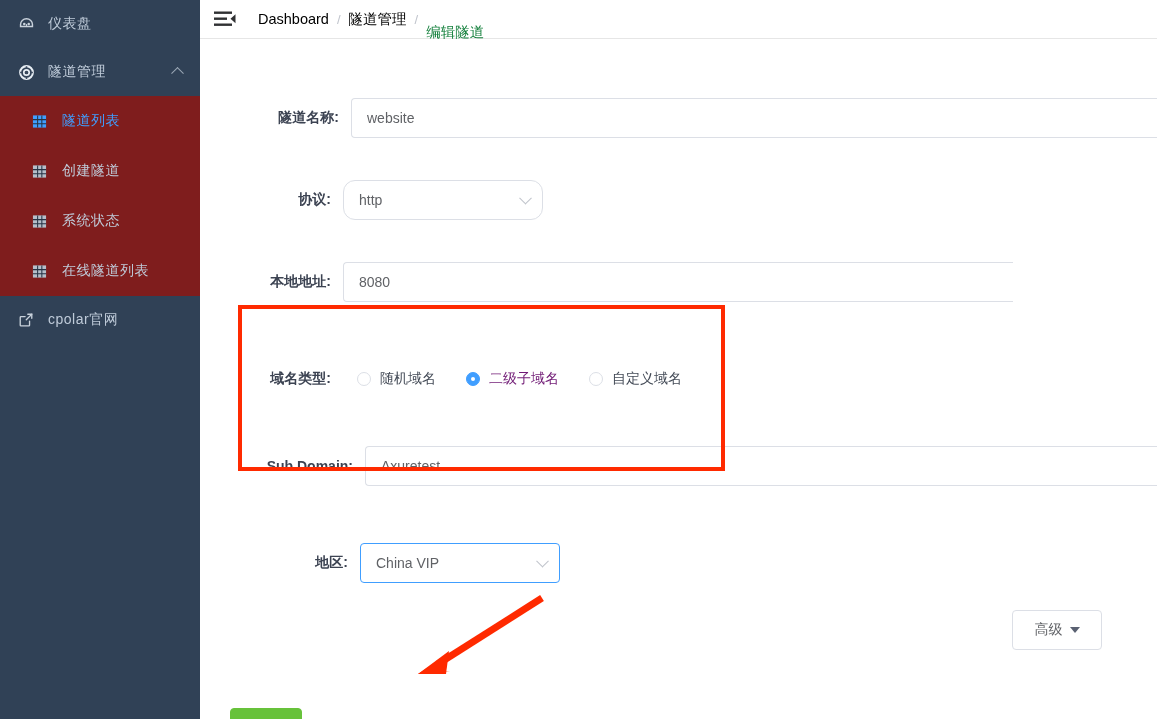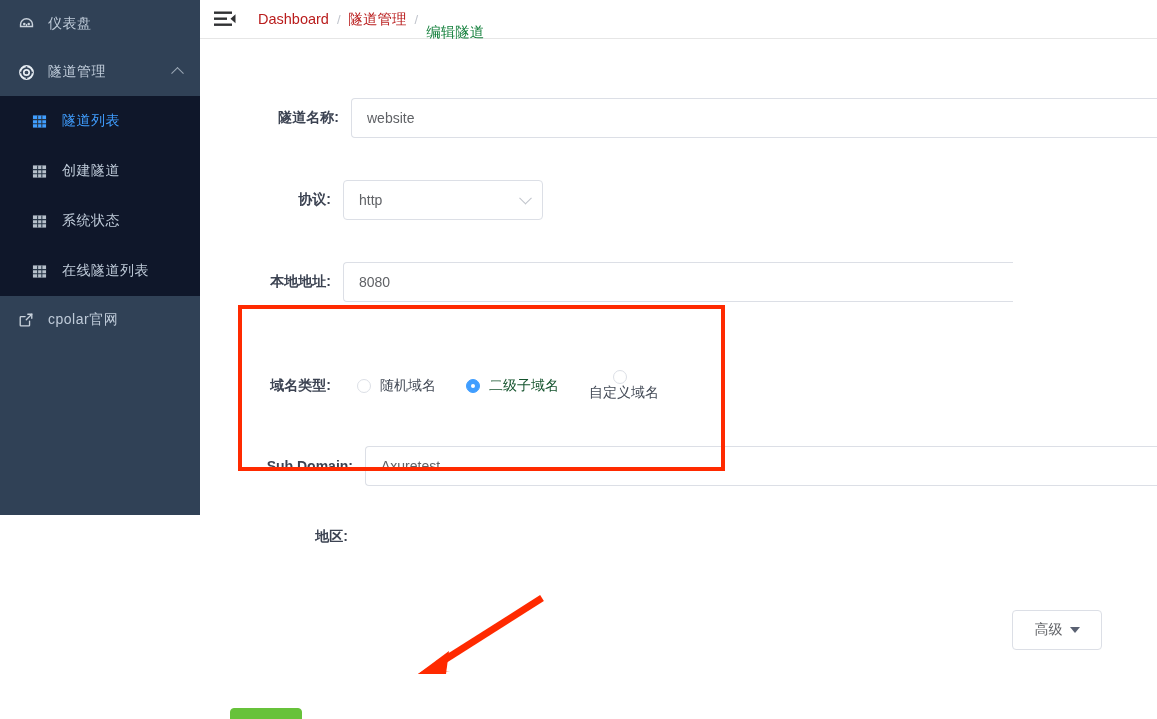--- a/index.html
+++ b/index.html
@@ -8,21 +8,21 @@
     width: 1157px; height: 719px;
     overflow: hidden;
     font-family: "Liberation Sans", "DejaVu Sans", sans-serif;
     background: #ffffff;
   }
 
   #app { position: relative; width: 1157px; height: 719px; display: flex; }
 
   
   .sidebar {
-    width: 200px; height: 515px;
+    width: 200px; height: 719px;
     background: #304156;
     flex: 0 0 200px;
     position: relative;
     overflow: hidden;
   }
   .menu-item {
     height: 48px;
     display: flex;
     align-items: center;
     padding-left: 14px;
@@ -40,21 +40,21 @@
   }
   .menu-item .mi-label { white-space: nowrap; letter-spacing: .5px; }
   .menu-item .mi-arrow {
     position: absolute; right: 18px; top: 50%;
     width: 9px; height: 9px;
     border-left: 1.4px solid #9aa7b5;
     border-top: 1.4px solid #9aa7b5;
     transform: translateY(-35%) rotate(45deg);
   }
 
-  .submenu { background: #0f172a; }
+  .submenu { background: #7f1d1d; }
   .sub-item {
     height: 50px;
     display: flex;
     align-items: center;
     padding-left: 28px;
     font-size: 14px;
     color: #bfcbd9;
     cursor: pointer;
     user-select: none;
   }
@@ -91,21 +91,21 @@
     margin-right: 22px;
     position: relative;
     cursor: pointer;
     flex: 0 0 22px;
   }
   .breadcrumb {
     display: flex; align-items: center;
     font-size: 14.5px;
     color: #303133;
   }
-  .bc-item { color: #b91c1c; cursor: pointer; white-space: nowrap; }
+  .bc-item { color: #000000; cursor: pointer; white-space: nowrap; }
   .bc-item.current { color: #15803d; cursor: default; margin-top: 27px; }
   .bc-sep { color: #c0c4cc; margin: 0 8px; font-size: 13px; }
 
   
   .form-area { position: relative; padding-top: 0; }
 
   .form-row {
     display: flex;
     align-items: center;
     position: absolute;
@@ -175,21 +175,21 @@
   }
   .radio.checked .dot::after {
     content: "";
     position: absolute;
     width: 4px; height: 4px;
     border-radius: 50%;
     background: #fff;
     left: 50%; top: 50%;
     transform: translate(-50%, -50%);
   }
-  .radio.checked .rlabel { color: #14532d; }
+  .radio.checked .rlabel { color: #701a75; }
 
   
   .btn-advanced {
     position: absolute;
     width: 90px; height: 40px;
     border: 1px solid #dcdfe6;
     border-radius: 4px;
     background: #fff;
     display: flex; align-items: center; justify-content: center;
     font-size: 14px;
@@ -337,21 +337,21 @@
 
     <div class="form-area">
 
       <div class="form-row" style="left:8px; top:59px; width:957px;">
         <div class="form-label" style="width:143px;">隧道名称:</div>
         <div class="ctl-input" style="width:814px; border-right:none; border-top-right-radius:0; border-bottom-right-radius:0;">website</div>
       </div>
 
       <div class="form-row" style="left:0px; top:141px;">
         <div class="form-label" style="width:143px;">协议:</div>
-        <div class="ctl-select" style="width:200px;">
+        <div class="ctl-select" style="width:200px;border-radius:12px;">
           <span>http</span>
           <span class="sel-caret"></span>
         </div>
       </div>
 
       <div class="form-row" style="left:0px; top:223px; width:957px;">
         <div class="form-label" style="width:143px;text-align:right;">本地地址:</div>
         <div class="ctl-input" style="width:670px; border-right:none; border-top-right-radius:0; border-bottom-right-radius:0;">8080</div>
       </div>
 
@@ -359,34 +359,38 @@
         <div class="form-label" style="width:143px;">域名类型:</div>
         <div class="radio-group" style="margin-left:14px;">
           <label class="radio">
             <span class="dot"></span>
             <span class="rlabel">随机域名</span>
           </label>
           <label class="radio checked">
             <span class="dot"></span>
             <span class="rlabel">二级子域名</span>
           </label>
-          <label class="radio" style="margin-right:0;flex-direction:column;">
+          <label class="radio" style="margin-right:0;">
             <span class="dot"></span>
             <span class="rlabel">自定义域名</span>
           </label>
         </div>
       </div>
 
       <div class="form-row" style="left:0px; top:407px; width:957px;">
         <div class="form-label" style="width:165px;">Sub Domain:</div>
         <div class="ctl-input" style="width:792px; border-right:none; border-top-right-radius:0; border-bottom-right-radius:0;">Axuretest</div>
       </div>
 
-      <div class="form-row" style="left:0px; top:489px;">
+      <div class="form-row" style="left:0px; top:504px;">
         <div class="form-label" style="width:160px;">地区:</div>
+        <div class="ctl-select focused" style="width:200px;">
+          <span>China VIP</span>
+          <span class="sel-caret"></span>
+        </div>
       </div>
 
       <div class="btn-advanced" style="left:812px; top:571px;">
         <span>高级</span>
         <span class="adv-caret"></span>
       </div>
 
       <div class="btn-update" style="left:30px; top:669px;">
         
       </div>

